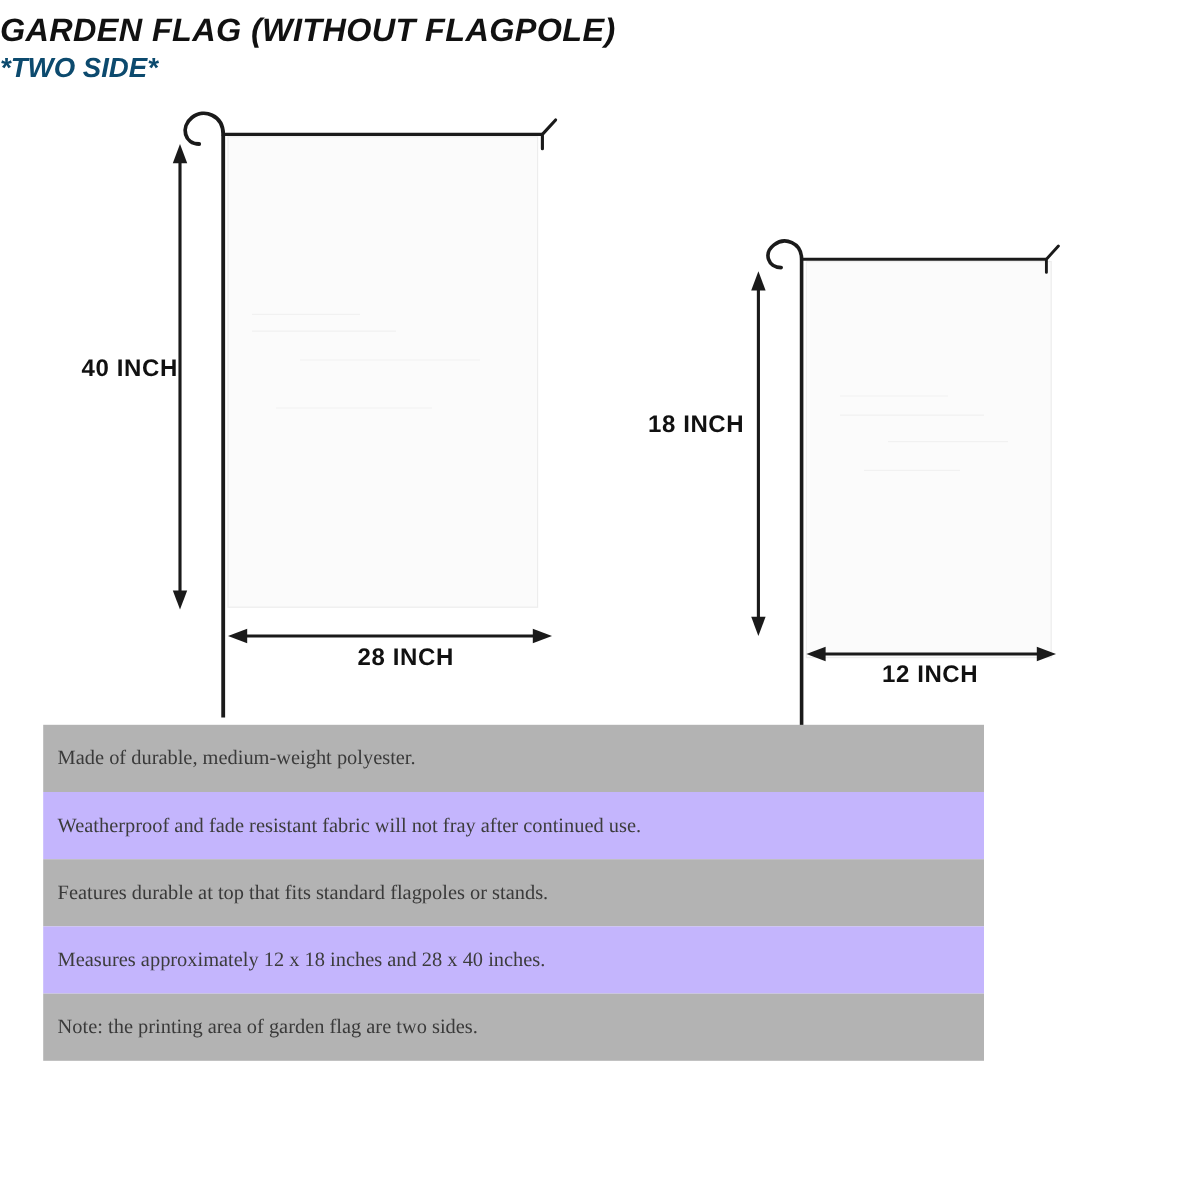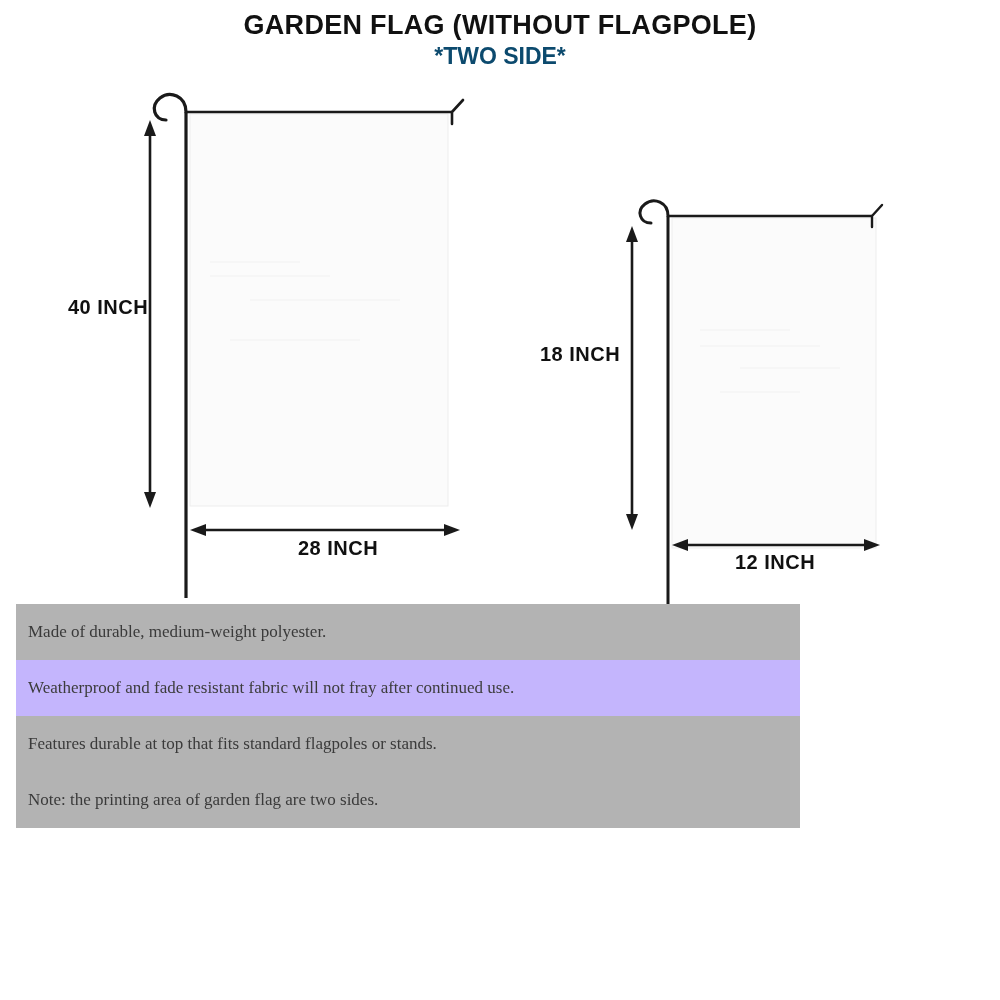--- a/index.html
+++ b/index.html
@@ -15,21 +15,22 @@
     color: #111111;
     overflow: hidden;
   }
 
   
   .title-block {
     position: absolute;
     top: 8px;
     left: 0;
     width: 1000px;
-    text-align: center;
+    text-align: left;
+    font-style: italic;
   }
   .title-line1 {
     font-size: 27px;
     font-weight: bold;
     letter-spacing: 0.3px;
     line-height: 34px;
     color: #111111;
   }
   .title-line2 {
     font-size: 23px;
@@ -59,23 +60,24 @@
     white-space: nowrap;
   }
   .lbl-large-h { left: 68px;  top: 296px; }
   .lbl-large-w { left: 298px; top: 537px; }
   .lbl-small-h { left: 540px; top: 343px; }
   .lbl-small-w { left: 735px; top: 551px; }
 
   
   .features {
     position: absolute;
-    left: 16px;
+    left: 0;
     top: 604px;
     width: 784px;
+    padding-left: 36px;
   }
   .feature-row {
     height: 56px;
     display: flex;
     align-items: center;
     padding: 0 0 0 12px;
     box-sizing: border-box;
     font-size: 17px;
     color: #3c3c3c;
     font-family: "Liberation Serif", serif;
@@ -158,16 +160,19 @@
 <div class="features">
   <div class="feature-row shaded">
     <span>Made of durable, medium-weight polyester.</span>
   </div>
   <div class="feature-row plain">
     <span>Weatherproof and fade resistant fabric will not fray after continued use.</span>
   </div>
   <div class="feature-row shaded">
     <span>Features durable at top that fits standard flagpoles or stands.</span>
   </div>
+  <div class="feature-row plain">
+    <span>Measures approximately 12 x 18 inches and 28 x 40 inches.</span>
+  </div>
   <div class="feature-row shaded">
     <span>Note: the printing area of garden flag are two sides.</span>
   </div>
 </div>
 
 </body></html>

